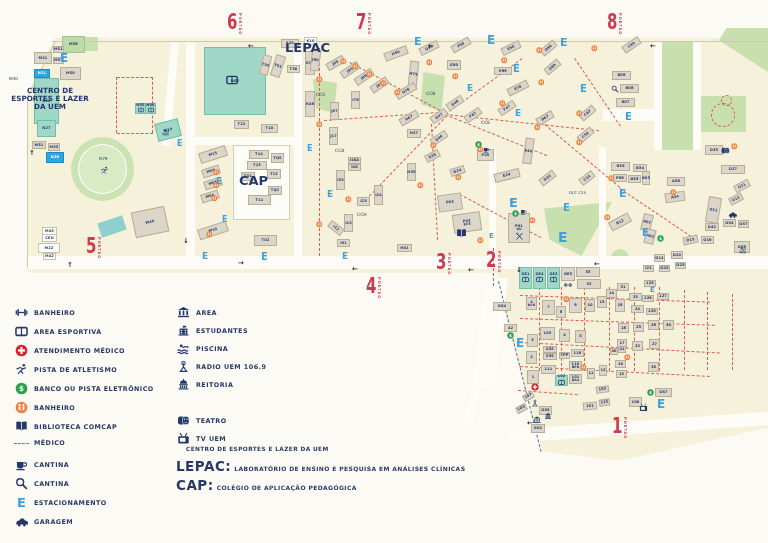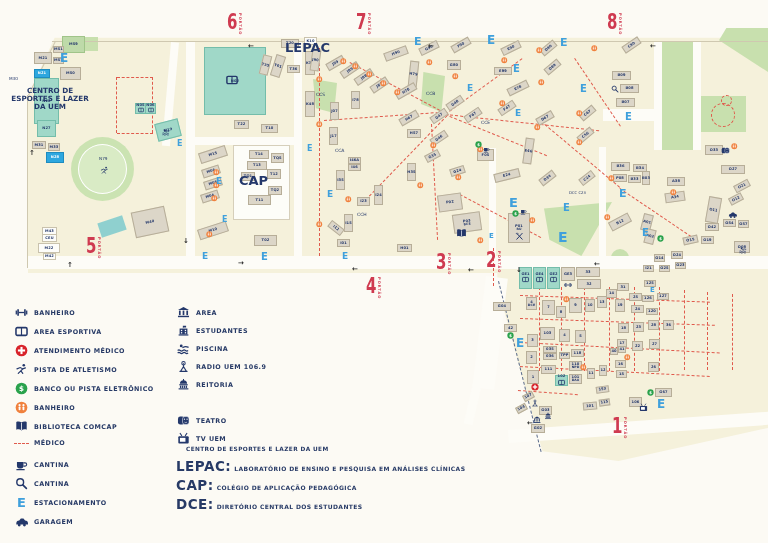--- a/index.html
+++ b/index.html
@@ -1438,18 +1438,14 @@
       </div>
       <div class="mtext" style="left: 186px; top: 446px; font-size: 5.8px; font-weight: bold; letter-spacing: 0.4px; color: rgb(39, 58, 102);">CENTRO DE ESPORTES E LAZER DA UEM</div>
       <div class="abbrow" style="left: 176px; top: 477px;">
         <span class="big">CAP:</span>
         <span class="small">COLÉGIO DE APLICAÇÃO PEDAGÓGICA</span>
       </div>
       <div class="abbrow" style="left: 176px; top: 458px;">
         <span class="big">LEPAC:</span>
         <span class="small">LABORATÓRIO DE ENSINO E PESQUISA EM ANÁLISES CLÍNICAS</span>
       </div>
-      <div class="abbrow" style="left: 176px; top: 496px;">
-        <span class="big">DCE:</span>
-        <span class="small">DIRETÓRIO CENTRAL DOS ESTUDANTES</span>
-      </div>
     </div>
 </div>
 
 </body></html>

